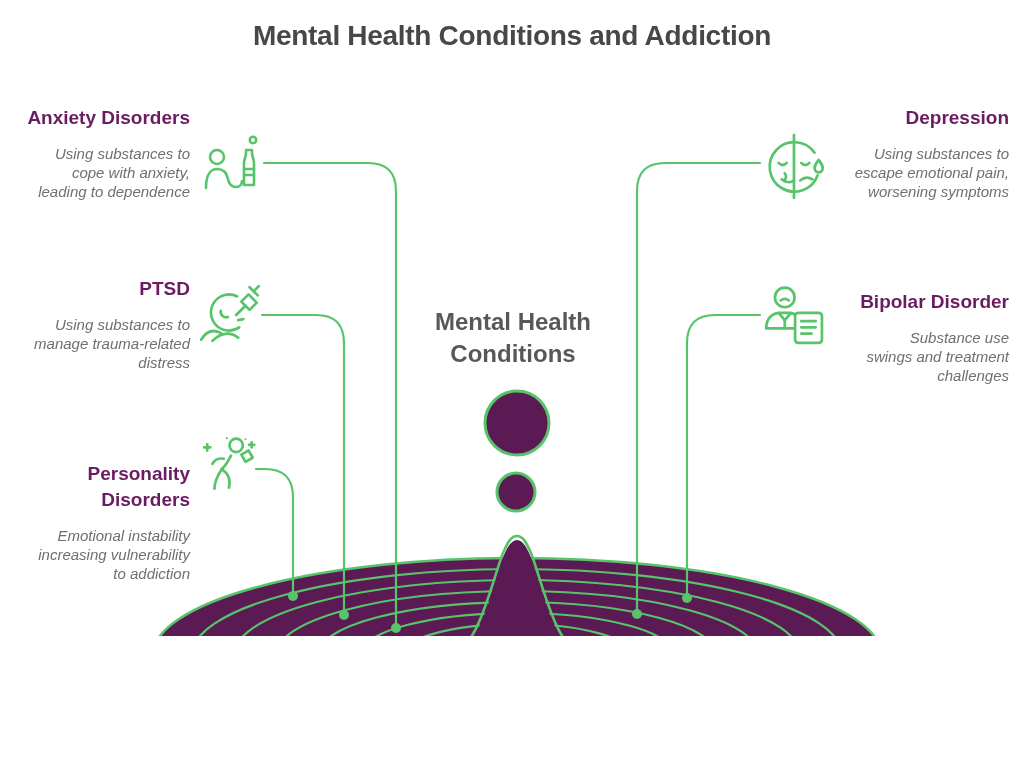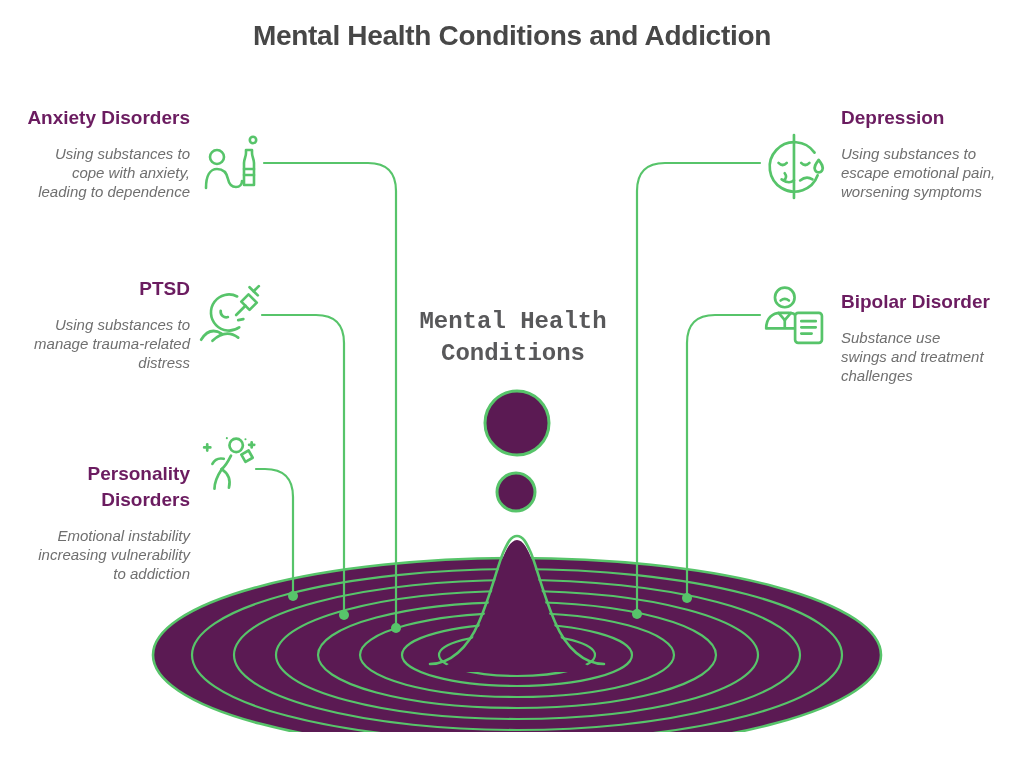--- a/index.html
+++ b/index.html
@@ -1,36 +1,36 @@
 <!DOCTYPE html>
 <html><head>
 <meta charset="utf-8">
 <style>
   html,body{margin:0;padding:0;background:#fff;}
   #stage{
-    position:relative;width:1024px;height:732px;background:#fff;overflow:hidden;
+    position:relative;width:1024px;height:636px;background:#fff;overflow:hidden;
     font-family:"Liberation Sans", sans-serif;
   }
   .title{
     position:absolute;top:20px;left:0;width:1024px;text-align:center;
     font-size:28px;font-weight:bold;color:#474747;letter-spacing:-0.3px;
   }
   .heading{color:#6b1c60;font-size:19px;font-weight:bold;line-height:26px;}
   .desc{margin-top:13px;}
   .desc div{color:#6f6f6f;font-size:15px;line-height:19px;font-style:italic;}
   .left-block{position:absolute;width:175px;text-align:right;}
-  .right-block{position:absolute;width:168px;text-align:left;}
+  .right-block{position:absolute;width:168px;text-align:right;}
   #block-anxiety{left:15px;top:105px;}
   #block-ptsd{left:15px;top:276px;}
   #block-personality{left:15px;top:441px;margin-top:20px;}
   #block-depression{left:841px;top:105px;}
   #block-bipolar{left:841px;top:289px;}
   .center-label{
     position:absolute;left:413px;top:306px;width:200px;text-align:center;
-    color:#58585a;font-size:24px;font-weight:bold;line-height:32px;font-family:Liberation Mono, monospace;
+    color:#58585a;font-size:24px;font-weight:bold;line-height:32px;
   }
   .icon{position:absolute;}
   #icon-anxiety{left:202px;top:133px;}
   #icon-ptsd{left:197px;top:283px;}
   #icon-personality{left:202px;top:434px;}
   #icon-depression{left:760px;top:132px;}
   #icon-bipolar{left:760px;top:286px;}
   svg{display:block;}
 </style>
 </head>

